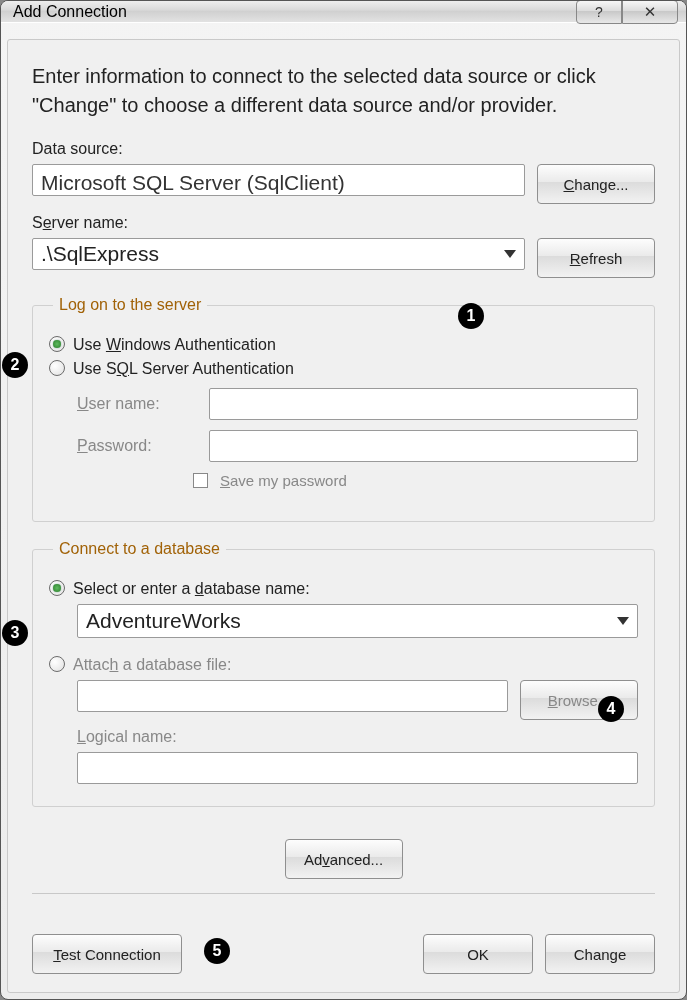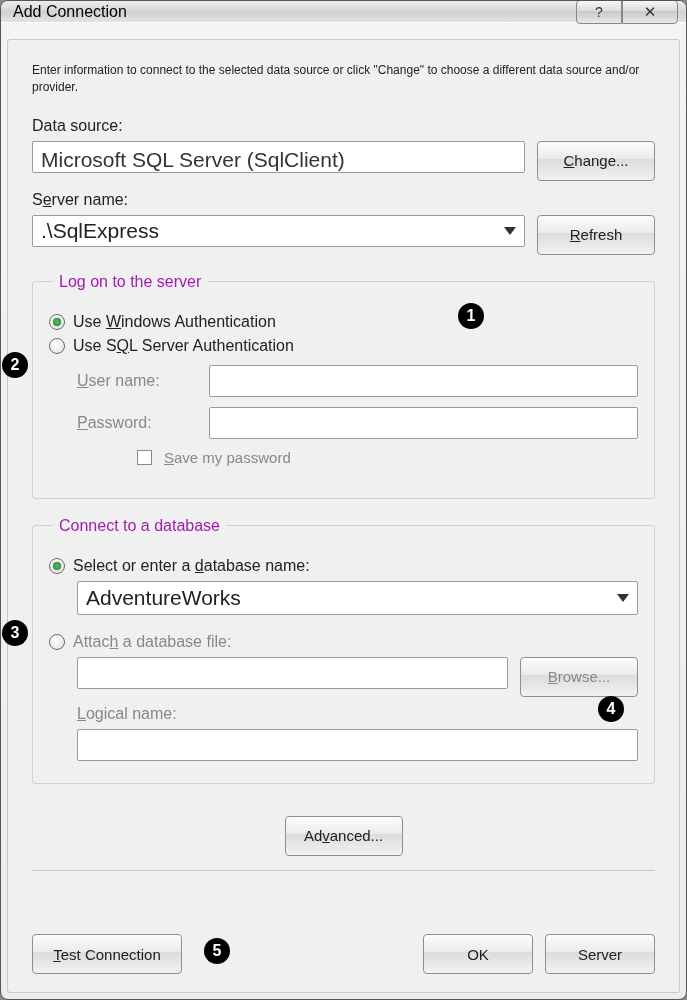--- a/index.html
+++ b/index.html
@@ -41,21 +41,21 @@
   .tb-help { border-top-left-radius:4px; border-bottom-left-radius:4px; }
   .tb-close { border-top-right-radius:4px; border-bottom-right-radius:4px; width:56px; font-size:15px;}
   .client {
     position: absolute;
     top: 38px; left: 6px; right: 6px; bottom: 6px;
     background: #f0f0f0;
     border: 1px solid #c9c9c9;
     border-radius: 3px;
     padding: 22px 24px 16px 24px;
   }
-  .instr { font-size: 12px; line-height: 1.45; margin-bottom: 20px; }
+  .instr { font-size: 20px; line-height: 1.45; margin-bottom: 20px; }
   .label { font-size: 16px; margin-bottom: 6px; display:block; }
   .row { display:flex; align-items:stretch; gap:12px; }
   .textbox, .combo, .input {
     border: 1px solid #9a9a9a;
     background: #fff;
     padding: 6px 8px;
     font-size: 21px;
     height: 32px;
     border-radius: 2px;
   }
@@ -81,25 +81,25 @@
   fieldset.group {
     border: 1px solid #d0d0d0;
     border-radius: 3px;
     margin-top: 18px;
     padding: 18px 16px 22px 16px;
     position: relative;
   }
   fieldset.group > legend {
     padding: 0 6px;
     font-size: 16px;
-    color:#a21caf;
+    color:#a16207;
     background:#f0f0f0;
     margin-left: 4px;
   }
-  .radio-row { display:flex; align-items:center; gap:8px; margin:4px 0 6px 0; font-size:16px; }
+  .radio-row { display:flex; gap:8px; margin:4px 0 6px 0; font-size:16px; }
   .radio {
     width:16px;height:16px;border:1px solid #6b6b6b;border-radius:50%;
     background:radial-gradient(circle at 35% 35%,#fff,#e0e0e0);
     position:relative; flex-shrink:0;
   }
   .radio.checked::after{
     content:"";position:absolute;top:3px;left:3px;width:8px;height:8px;border-radius:50%;
     background:radial-gradient(circle,#5fbb5f,#2a7d2a);
     box-shadow:0 0 1px #164;
   }
@@ -187,21 +187,21 @@
 
       <div style="margin-left:28px" class="disabled">
         <div class="form-line">
           <label><span class="underline">U</span>ser name:</label>
           <div class="input"></div>
         </div>
         <div class="form-line">
           <label><span class="underline">P</span>assword:</label>
           <div class="input"></div>
         </div>
-        <div class="form-line" style="margin-left:60px">
+        <div class="form-line" style="margin-left:116px">
           <span class="checkbox"></span>
           <span><span class="underline">S</span>ave my password</span>
         </div>
       </div>
     </fieldset>
 
     <fieldset class="group">
       <legend>Connect to a database</legend>
 
       <div class="radio-row">
@@ -241,21 +241,21 @@
     </div>
 
     <hr class="sep">
 
     <div class="bottom-bar">
       <button class="btn wide">
         <span><span class="underline">T</span>est Connection</span>
       </button>
       <div class="spacer"></div>
       <button class="btn" style="min-width:110px">OK</button>
-      <button class="btn" style="min-width:110px">Server</button>
+      <button class="btn" style="min-width:110px">Change</button>
     </div>
 
     <div class="callout" style="top:263px;left:450px">1</div>
     <div class="callout" style="top:312px;left:-6px">2</div>
     <div class="callout" style="top:580px;left:-6px">3</div>
     <div class="callout" style="top:656px;left:590px">4</div>
     <div class="callout" style="top:898px;left:196px">5</div>
 
   </div>
 </div>

